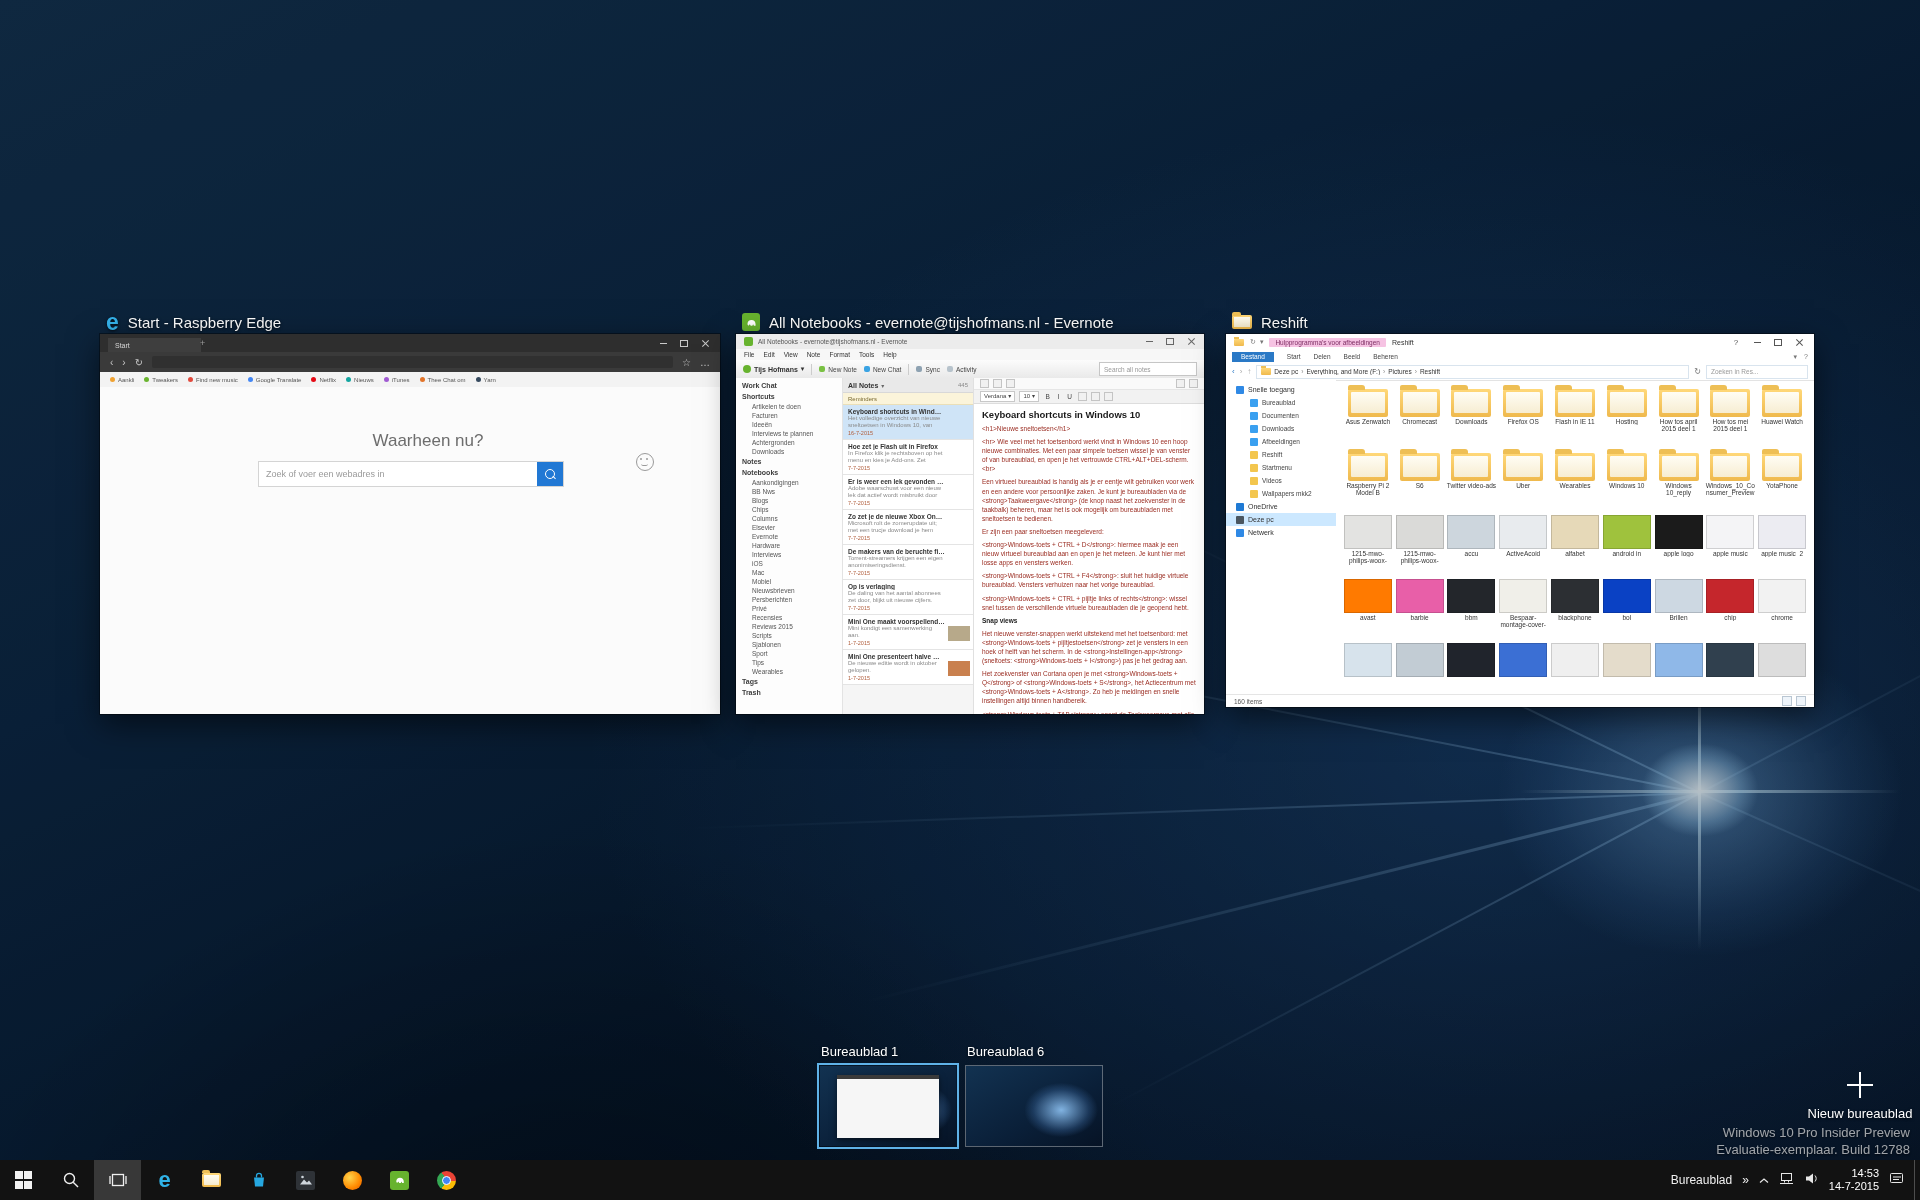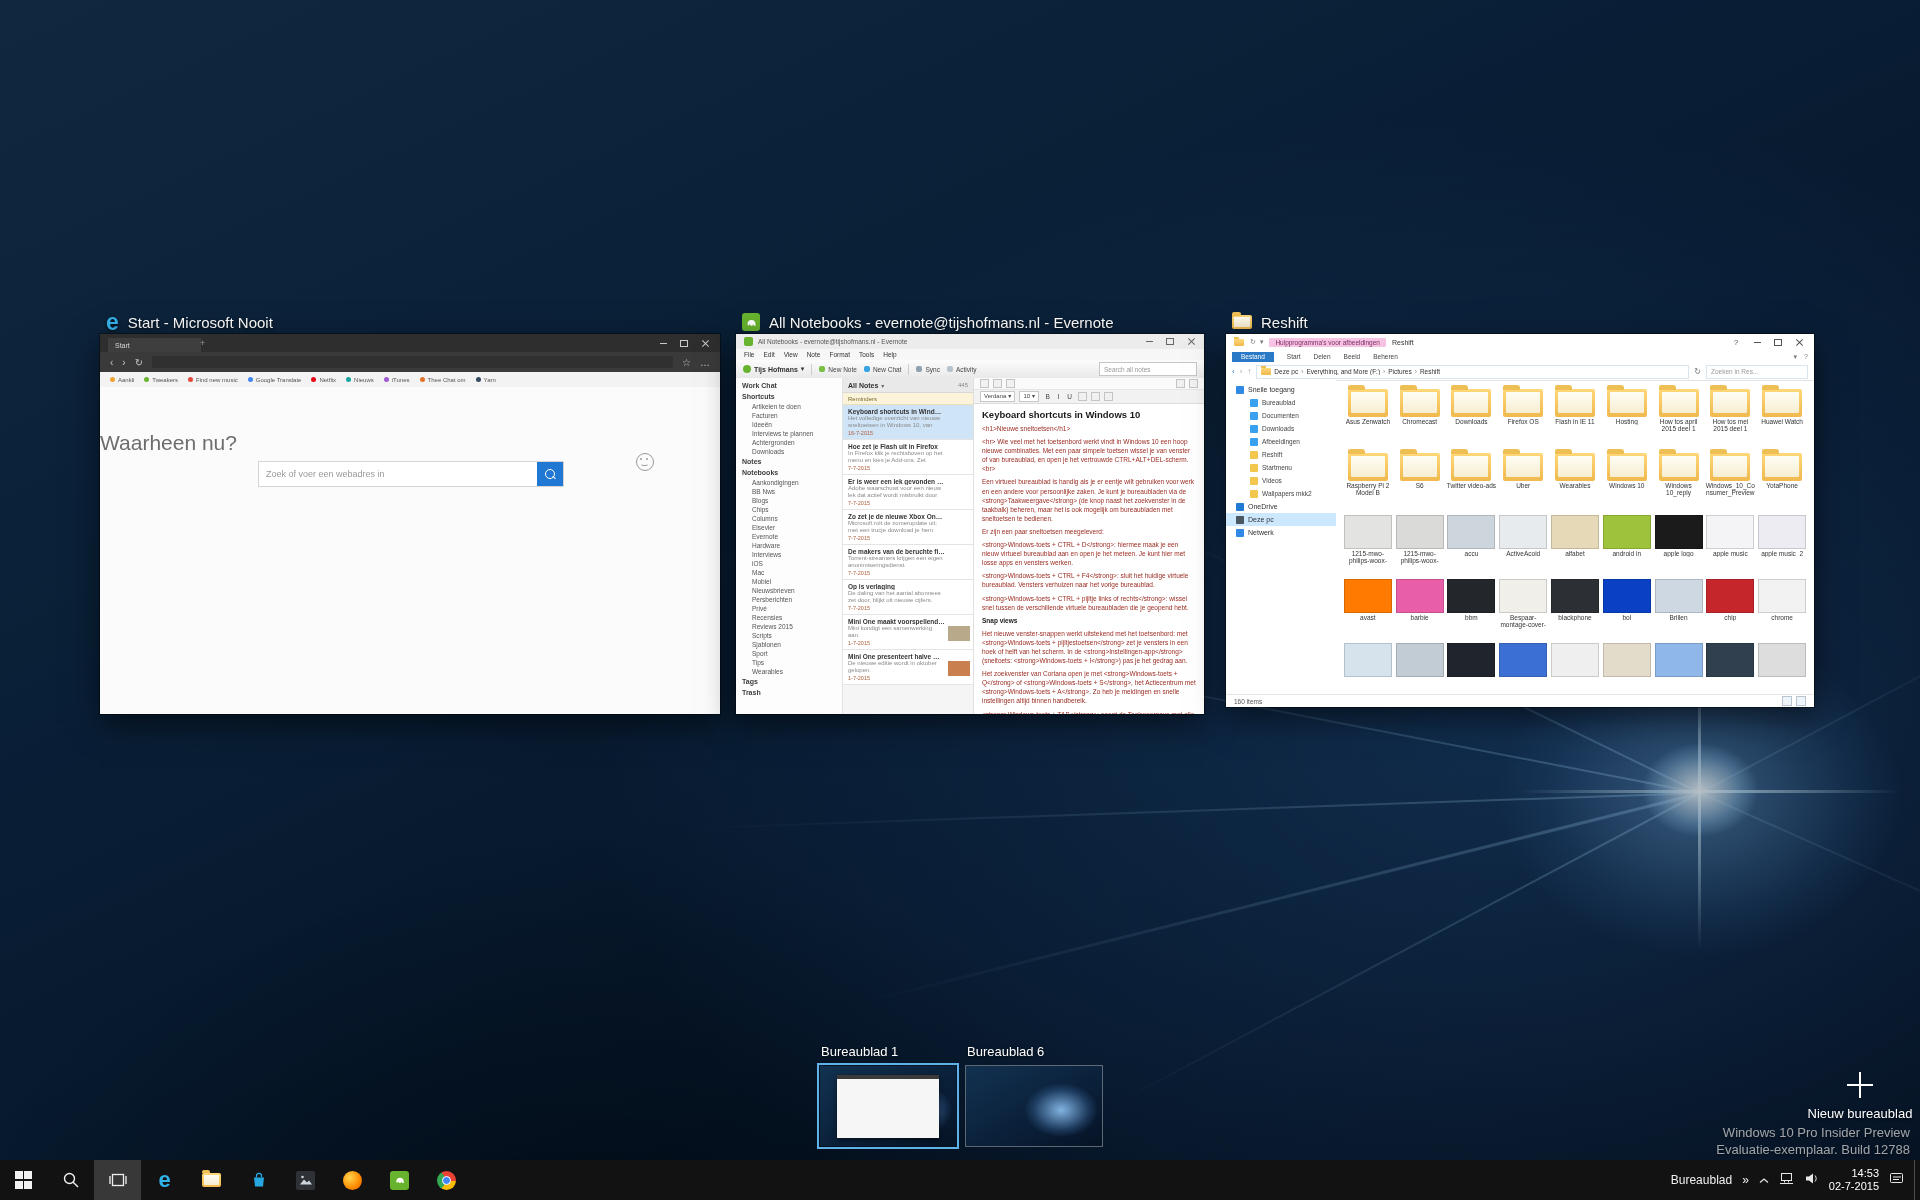--- a/index.html
+++ b/index.html
@@ -57,21 +57,21 @@
   .e-tab{position:absolute;left:8px;top:4px;width:86px;height:14px;background:#3e3e3e;color:#d6d6d6;font-size:7px;display:flex;align-items:center;padding-left:7px;}
   .e-newtab{position:absolute;left:100px;top:4px;font-size:9px;color:#9a9a9a;}
   .e-title .wc{margin-right:10px;color:#c9c9c9;}
   .e-nav{position:absolute;left:0;top:18px;right:0;height:20px;background:#3a3a3a;display:flex;align-items:center;color:#c6c6c6;font-size:10px;gap:9px;padding:0 10px;}
   .e-addr{flex:1;height:12px;background:#303030;border-radius:2px;}
   .e-fav{position:absolute;left:0;top:38px;right:0;height:15px;background:#f3f3f3;border-bottom:1px solid #e2e2e2;display:flex;align-items:center;gap:10px;padding:0 10px;overflow:hidden;}
   .fav{display:flex;align-items:center;gap:3px;}
   .fav-dot{width:5px;height:5px;border-radius:50%;background:var(--c,#888);}
   .fav em{font-style:normal;font-size:6px;color:#555;white-space:nowrap;}
   .e-content{position:absolute;left:0;top:53px;right:0;bottom:0;background:#fbfbfb;}
-  .e-h1{margin-top:44px;text-align:left;font-size:21px;color:#6d6d6d;font-weight:400;}
+  .e-h1{margin-top:44px;text-align:center;font-size:17px;color:#6d6d6d;font-weight:400;padding-left:36px;}
   .e-searchwrap{position:absolute;left:158px;top:74px;width:304px;height:24px;display:flex;border:1px solid #d4d4d4;background:#fff;}
   .e-searchwrap input{flex:1;border:0;outline:0;font-size:9px;padding:0 7px;color:#333;font-family:inherit;}
   .e-searchwrap input::placeholder{color:#9a9a9a;}
   .e-gobtn{width:26px;background:#2178d4;display:flex;align-items:center;justify-content:center;}
   .mag{width:8px;height:8px;border:1.4px solid #fff;border-radius:50%;position:relative;}
   .mag::after{content:"";position:absolute;left:6px;top:7px;width:4px;height:1.4px;background:#fff;transform:rotate(45deg);}
   .e-smiley{position:absolute;left:536px;top:66px;width:16px;height:16px;border:1.5px solid #9a9a9a;border-radius:50%;}
   .e-smiley::before{content:"";position:absolute;left:3px;top:4px;width:2px;height:2px;background:#9a9a9a;border-radius:50%;box-shadow:6px 0 0 #9a9a9a;}
   .e-smiley::after{content:"";position:absolute;left:3.5px;top:8px;width:7px;height:3px;border-bottom:1.5px solid #9a9a9a;border-radius:50%;}
 
@@ -215,21 +215,21 @@
   <span class="beam b5"></span>
   <span class="beam b6"></span>
   <span class="beam b7"></span>
   <span class="wv"></span>
   <span class="wh"></span>
   <div class="glow2"></div>
   <div class="dim"></div>
 
   <div class="th-head" style="left:106px;top:310px;">
     <span class="edge-e">e</span>
-    <span>Start - Microsoft Nooit</span>
+    <span>Start - Raspberry Edge</span>
   </div>
   <div class="th-head" style="left:742px;top:310px;">
     <span class="ev-badge">
       <svg width="13" height="13" viewBox="0 0 16 16">
           <path d="M3 10c0-3 2-5 5-5s5 2 5 5v2h-2l-1-2-1 2H7l-1-2-2 2z" fill="#fff"></path>
         </svg>
     </span>
     <span>All Notebooks - evernote@tijshofmans.nl - Evernote</span>
   </div>
   <div class="th-head" style="left:1232px;top:310px;">
@@ -935,21 +935,21 @@
           </svg>
       </span>
       <span>
         <svg width="15" height="13" viewBox="0 0 15 13">
             <path d="M2 4.5h3l4-3v10l-4-3H2z" fill="#e6e6e6"></path>
             <path d="M11 3.5c1.6 1.8 1.6 4.2 0 6" stroke="#e6e6e6" fill="none"></path>
           </svg>
       </span>
       <span class="tb-clock">
         <div>14:53</div>
-        <div>02-7-2015</div>
+        <div>14-7-2015</div>
       </span>
       <span>
         <svg width="15" height="13" viewBox="0 0 15 13">
             <rect x="1.5" y="1.5" width="12" height="9" rx="1" fill="none" stroke="#e6e6e6"></rect>
             <path d="M4 5h8M4 7.5h6" stroke="#e6e6e6"></path>
           </svg>
       </span>
     </div>
     <div class="show-desk"></div>
   </div>

